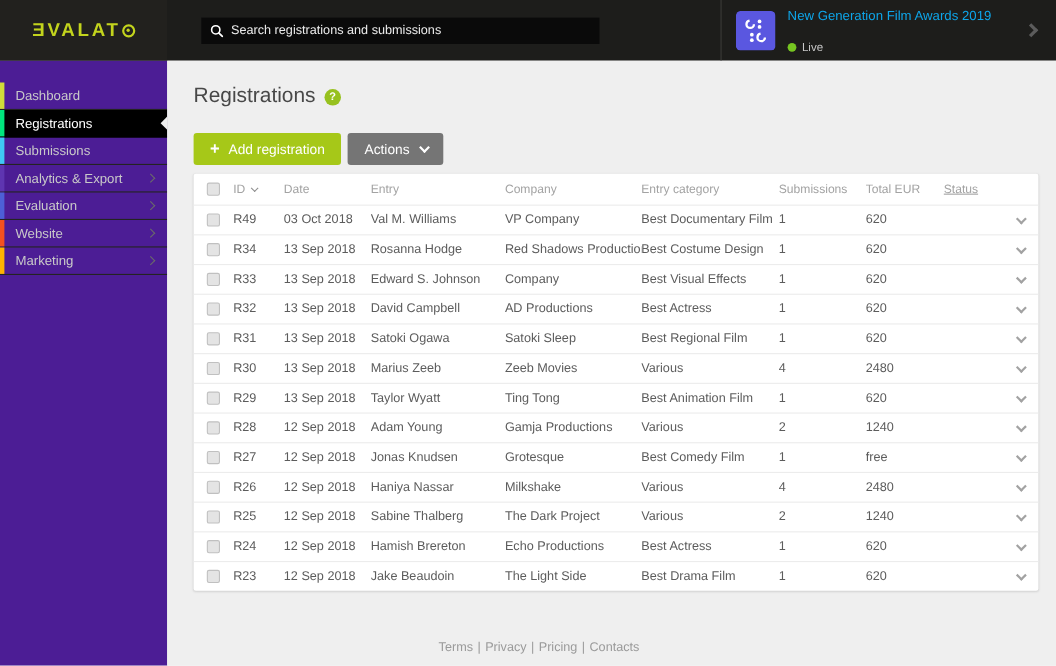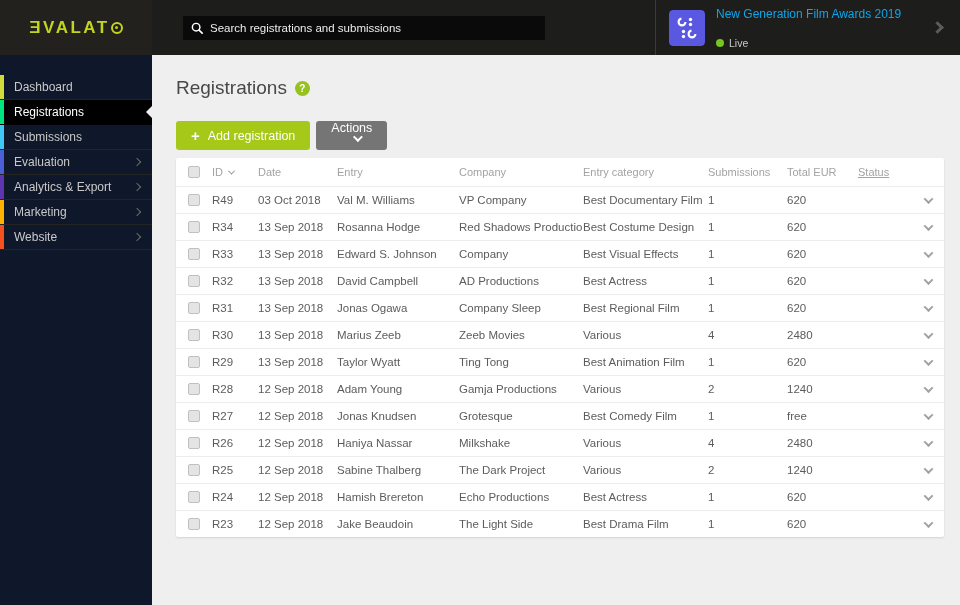--- a/index.html
+++ b/index.html
@@ -25,21 +25,21 @@
   .event-logo { width:36px; height:36px; border-radius:4px; flex:0 0 auto; }
   .event-info { margin-left:11px; flex:1; }
   .event-name { color:#0ea5e9; font-size:12px; }
   .event-live { display:flex; align-items:center; margin-top:16px; }
   .live-dot { width:8px; height:8px; border-radius:50%; background:#76c521; }
   .live-label { color:#c9c9c9; font-size:10.5px; margin-left:5px; }
   .next-chev { width:9px; height:9px; border-right:3px solid #5c5c5c; border-top:3px solid #5c5c5c;
     transform:rotate(45deg); margin-right:18px; cursor:pointer; }
 
   
-  .sidebar { position:absolute; top:55px; left:0; width:152px; height:550px; background:#0f172a; }
+  .sidebar { position:absolute; top:55px; left:0; width:152px; height:550px; background:#4c1d95; }
   .nav { padding-top:20px; }
   .nav-item { position:relative; height:25px; display:flex; align-items:center;
     padding-left:14px; color:#c9c9c9; font-size:12px; cursor:pointer;
     border-bottom:1px solid #242421; }
   .nav-item .strip { position:absolute; left:0; top:0; bottom:0; width:4px; }
   .nav-item .nav-label { flex:1; }
   .nav-item .chev-right { width:6px; height:6px; border-right:1.5px solid #6a6a6a;
     border-top:1.5px solid #6a6a6a; transform:rotate(45deg); margin-right:12px; }
   .nav-item.active { background:#000; color:#fff; border-bottom-color:#000; }
   .nav-item.active::after { content:''; position:absolute; right:0; top:50%; margin-top:-6px;
@@ -51,21 +51,21 @@
   .title-row { display:flex; align-items:center; }
   .page-title { font-size:19px; font-weight:400; color:#484848; }
   .help-badge { width:15px; height:15px; border-radius:50%; background:#97c11f; color:#fff;
     font-size:10px; font-weight:bold; display:flex; align-items:center; justify-content:center;
     margin-left:8px; cursor:pointer; }
   .btn-row { margin-top:22px; display:flex; }
   .btn { height:29px; border:none; border-radius:3px; color:#fff; font-size:12.5px;
     font-family:inherit; display:flex; align-items:center; padding:0 15px; cursor:pointer; }
   .btn-add { background:#a6c818; }
   .btn-add .plus { font-size:15px; font-weight:bold; margin-right:8px; line-height:1; }
-  .btn-actions { background:#757575; margin-left:6px;flex-direction:column; }
+  .btn-actions { background:#757575; margin-left:6px; }
   .btn-actions .chev-dn { width:7px; height:7px; border-right:2px solid #fff; border-bottom:2px solid #fff;
     transform:rotate(45deg) translateY(-2px); margin-left:9px; }
 
   
   .card { margin-top:8px; background:#fff; border-radius:2px; box-shadow:0 1px 2px rgba(0,0,0,.12); }
   .trow { display:flex; align-items:center; height:27px; padding:0 12px; border-top:1px solid #ececec; }
   .trow.head { height:28px; border-top:none; }
   .col-check { width:24px; }
   .col-id { width:46px; }
   .col-date { width:79px; }
@@ -143,37 +143,37 @@
     <span class="strip" style="background: rgb(0, 229, 125);"></span>
     <span class="nav-label">Registrations</span>
     <span class="chev-right" style="visibility: hidden;"></span>
   </div>
       <div class="nav-item">
     <span class="strip" style="background: rgb(63, 200, 244);"></span>
     <span class="nav-label">Submissions</span>
     <span class="chev-right" style="visibility: hidden;"></span>
   </div>
       <div class="nav-item">
+    <span class="strip" style="background: rgb(94, 53, 177);"></span>
+    <span class="nav-label">Analytics &amp; Export</span>
+    <span class="chev-right"></span>
+  </div>
+      <div class="nav-item">
     <span class="strip" style="background: rgb(77, 95, 214);"></span>
     <span class="nav-label">Evaluation</span>
     <span class="chev-right"></span>
   </div>
       <div class="nav-item">
-    <span class="strip" style="background: rgb(94, 53, 177);"></span>
-    <span class="nav-label">Analytics &amp; Export</span>
+    <span class="strip" style="background: rgb(244, 81, 30);"></span>
+    <span class="nav-label">Website</span>
     <span class="chev-right"></span>
   </div>
       <div class="nav-item">
     <span class="strip" style="background: rgb(255, 179, 0);"></span>
     <span class="nav-label">Marketing</span>
-    <span class="chev-right"></span>
-  </div>
-      <div class="nav-item">
-    <span class="strip" style="background: rgb(244, 81, 30);"></span>
-    <span class="nav-label">Website</span>
     <span class="chev-right"></span>
   </div>
     </div>
 </div>
 
 <div class="main">
   <div class="title-row">
     <h1 class="page-title">Registrations</h1>
     <div class="help-badge">?</div>
   </div>
@@ -271,22 +271,22 @@
     <div class="col-chev">
             <span class="row-chev"></span>
           </div>
   </div>
         <div class="trow">
     <div class="col-check">
             <input type="checkbox" class="cbox" style="">
           </div>
     <div class="col-id cell">R31</div>
     <div class="col-date cell">13 Sep 2018</div>
-    <div class="col-name cell">Jonas Ogawa</div>
-    <div class="col-company cell">Company Sleep</div>
+    <div class="col-name cell">Satoki Ogawa</div>
+    <div class="col-company cell">Satoki Sleep</div>
     <div class="col-category cell">Best Regional Film</div>
     <div class="col-subs cell">1</div>
     <div class="col-total cell">620</div>
     <div class="col-status"><span class="status-sq" style="background: rgb(255, 162, 0);"></span></div>
     <div class="col-chev">
             <span class="row-chev"></span>
           </div>
   </div>
         <div class="trow">
     <div class="col-check">
@@ -412,13 +412,16 @@
     <div class="col-subs cell">1</div>
     <div class="col-total cell">620</div>
     <div class="col-status"><span class="status-sq" style="background: rgb(111, 160, 31);"></span></div>
     <div class="col-chev">
             <span class="row-chev"></span>
           </div>
   </div>
       </div>
   </div>
 
+  <div class="footer">
+    <a>Terms</a><span class="sep">|</span><a>Privacy</a><span class="sep">|</span><a>Pricing</a><span class="sep">|</span><a>Contacts</a>
+  </div>
 </div>
 
 </body></html>

